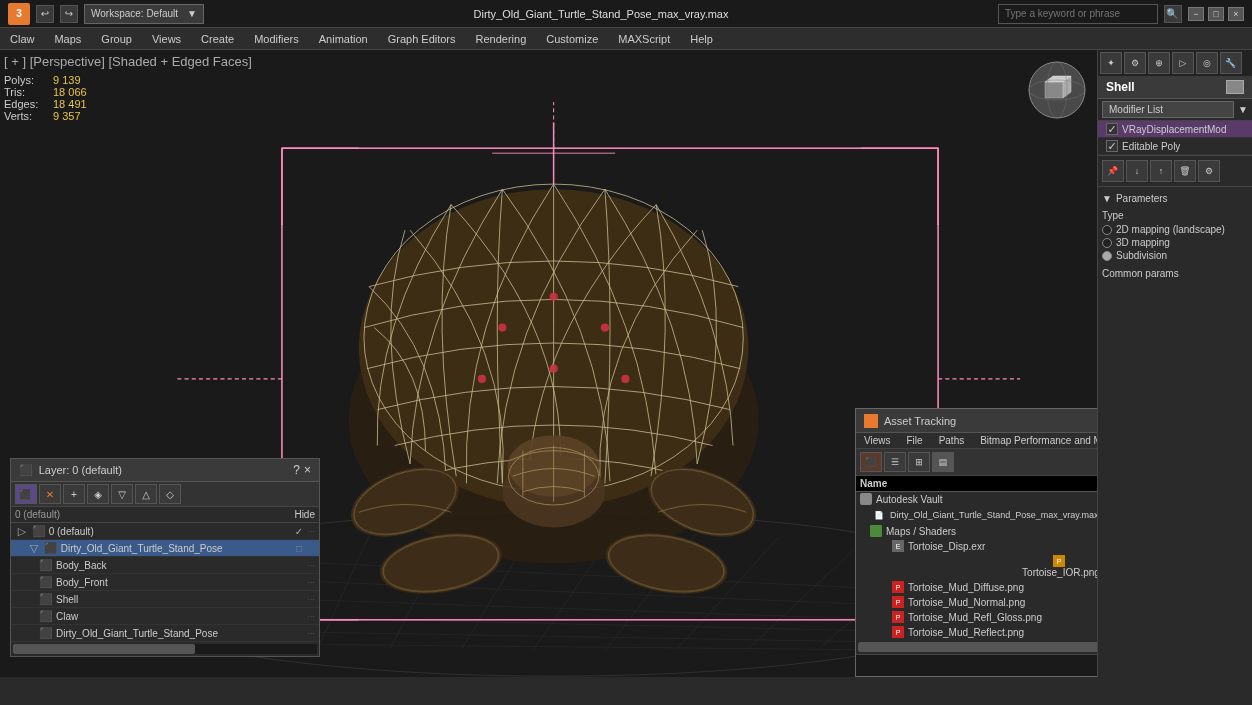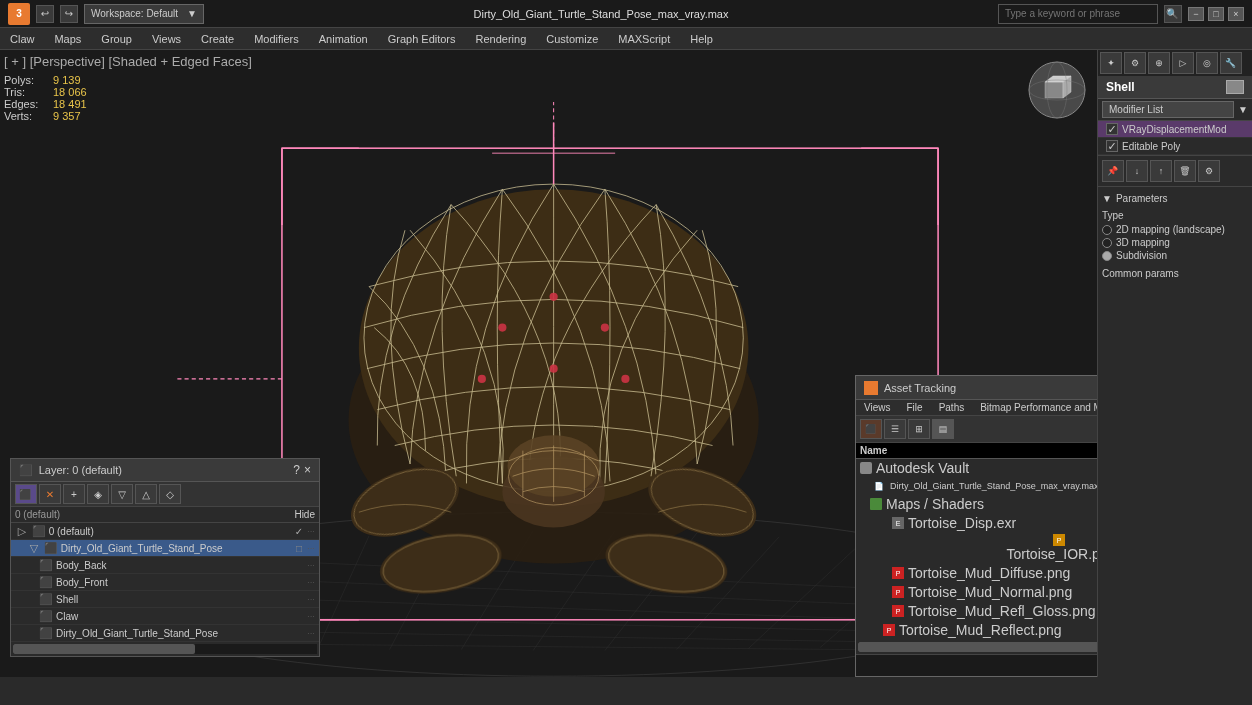--- a/index.html
+++ b/index.html
@@ -96,21 +96,21 @@
 
     #at-toolbar { display: flex; gap: 2px; padding: 3px 4px; background: #333; border-bottom: 1px solid #444; justify-content: space-between; }
     .at-tool { width: 22px; height: 20px; background: #3a3a3a; border: 1px solid #555; display: flex; align-items: center; justify-content: center; font-size: 9px; cursor: pointer; }
     .at-tool.active { background: #555; }
 
     #at-table-header { display: flex; background: #000000; border-bottom: 1px solid #555; padding: 2px 4px; }
     .at-col-name { flex: 1; font-size: 10px; color: #ccc; font-weight: bold; }
 
     .at-row { display: flex; align-items: center; padding: 1px 4px; border-bottom: 1px solid #2a2a2a; }
     .at-row-icon { width: 14px; height: 14px; margin-right: 4px; display: inline-flex; align-items: center; justify-content: center; font-size: 8px; }
-    .at-row-name { flex: 1; font-size: 14px; color: #ccc; }
+    .at-row-name { flex: 1; font-size: 10px; color: #ccc; }
     .at-row-status { width: 80px; text-align: right; font-size: 10px; }
 
     .at-indent-0 { padding-left: 4px; }
     .at-indent-1 { padding-left: 16px; }
     .at-indent-2 { padding-left: 14px; }
 
     #at-scrollbar { height: 10px; background: #1a1a1a; margin: 2px; }
     #at-scrollbar-inner { height: 100%; width: 70%; background: #555; border-radius: 2px; }
     #at-bottom { height: 22px; background: #1a1a1a; border-top: 1px solid #444; }
 
@@ -456,21 +456,21 @@
       <div class="at-row" style="padding-left:36px;">
         <span class="at-row-icon" style="background:#cc2222;width:12px;height:12px;color:#fff;font-size:7px;display:flex;align-items:center;justify-content:center;">P</span>
         <span class="at-row-name">Tortoise_Mud_Normal.png</span>
 
       </div>
       <div class="at-row" style="padding-left:36px;">
         <span class="at-row-icon" style="background:#cc2222;width:12px;height:12px;color:#fff;font-size:7px;display:flex;align-items:center;justify-content:center;">P</span>
         <span class="at-row-name">Tortoise_Mud_Refl_Gloss.png</span>
 
       </div>
-      <div class="at-row" style="padding-left:27px;align-items:center;">
+      <div class="at-row" style="padding-left:36px;align-items:center;">
         <span class="at-row-icon" style="background:#cc2222;width:12px;height:12px;color:#fff;font-size:7px;display:flex;align-items:center;justify-content:center;">P</span>
         <span class="at-row-name">Tortoise_Mud_Reflect.png</span>
 
       </div>
       <div id="at-scrollbar">
         <div id="at-scrollbar-inner"></div>
       </div>
       <div id="at-bottom"></div>
     </div>
 

